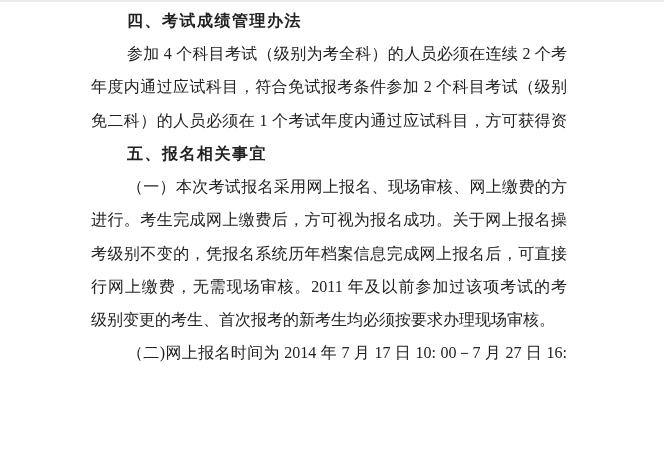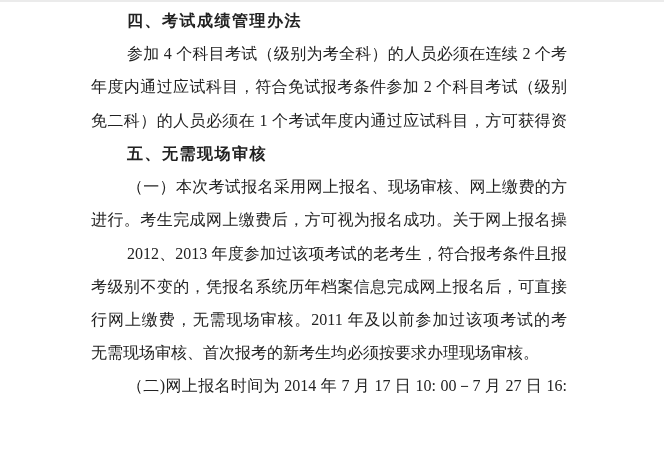--- a/index.html
+++ b/index.html
@@ -56,22 +56,21 @@
 </head>
 <body>
 
 <div class="page" style="background: rgb(255, 255, 255);">
   <div class="page-top-edge" style="background: rgb(235, 235, 235);"></div>
   <div class="text-block" style="color: rgb(34, 34, 34);">
       <div class="line heading indent">四、考试成绩管理办法</div>
       <div class="line indent justify">参加 4 个科目考试（级别为考全科）的人员必须在连续 2 个考试</div>
       <div class="line justify">年度内通过应试科目，符合免试报考条件参加 2 个科目考试（级别为</div>
       <div class="line justify">免二科）的人员必须在 1 个考试年度内通过应试科目，方可获得资格</div>
-      <div class="line heading indent">五、无需现场审核</div>
+      <div class="line heading indent">五、报名相关事宜</div>
       <div class="line indent justify">（一）本次考试报名采用网上报名、现场审核、网上缴费的方式</div>
       <div class="line justify">进行。考生完成网上缴费后，方可视为报名成功。关于网上报名操作</div>
-      <div class="line indent justify">2012、2013 年度参加过该项考试的老考生，符合报考条件且报</div>
       <div class="line justify">考级别不变的，凭报名系统历年档案信息完成网上报名后，可直接进</div>
       <div class="line justify">行网上缴费，无需现场审核。2011 年及以前参加过该项考试的考生、</div>
-      <div class="line">无需现场审核、首次报考的新考生均必须按要求办理现场审核。</div>
+      <div class="line">级别变更的考生、首次报考的新考生均必须按要求办理现场审核。</div>
       <div class="line indent justify">（二)网上报名时间为 2014 年 7 月 17 日 10: 00－7 月 27 日 16: 00，</div>
     </div>
 </div>
 
 </body></html>

